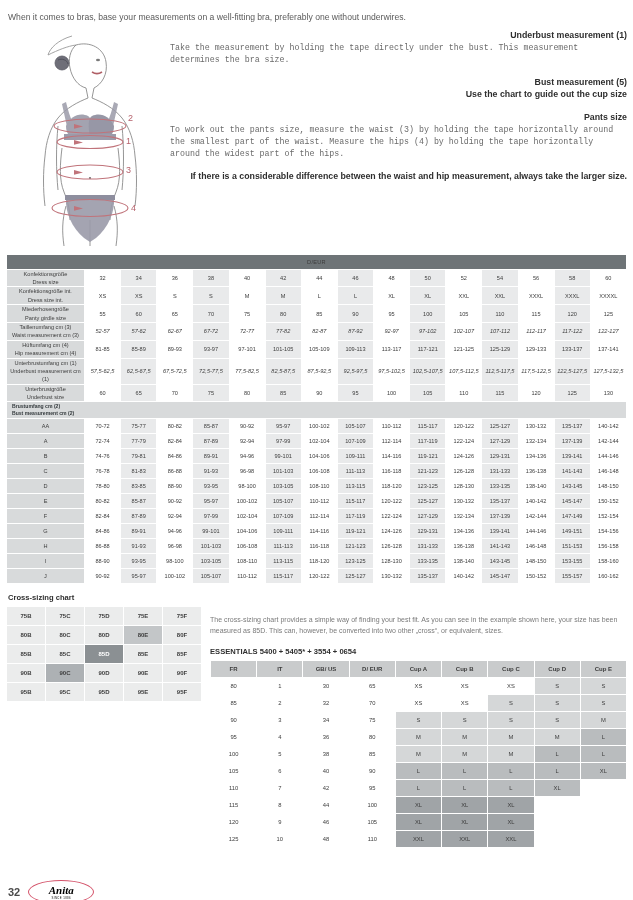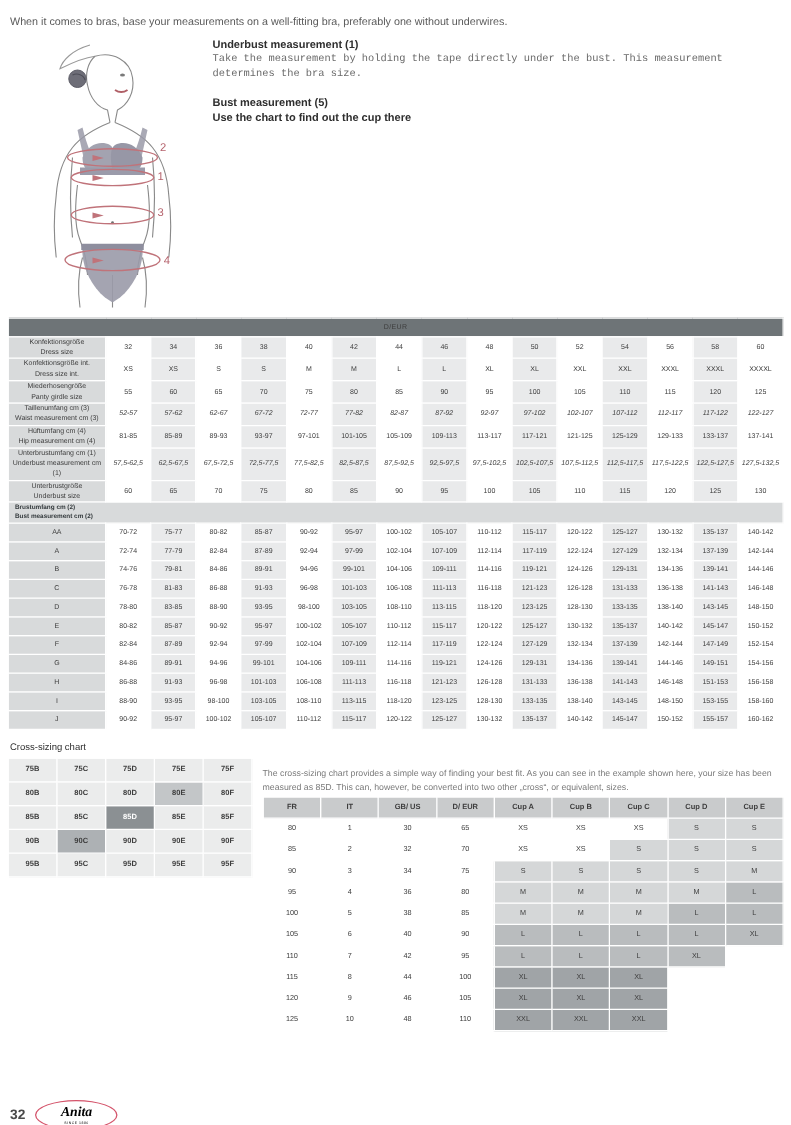--- a/index.html
+++ b/index.html
@@ -16,21 +16,21 @@
     font-size:19px;font-weight:400;color:#3d3d3d;
     letter-spacing:0.1px;margin:9px 0 0 8px;line-height:1.15;
   }
   .lead{font-size:8.6px;color:#5a5a5a;margin:12px 0 0 8px;line-height:1.35;}
   .lead-bold{font-size:8.8px;color:#2f2f2f;font-weight:bold;margin:10px 8px 0 8px;line-height:1.45;}
 
   
   .midrow{display:flex;margin-top:6px;}
   .figure-col{width:170px;flex:none;padding-left:14px;box-sizing:border-box;}
   .instr-col{flex:1;padding-right:6px;box-sizing:border-box;}
-  .instr-h{font-size:8.8px;font-weight:bold;color:#2f2f2f;margin:0 0 2px 0;}
+  .instr-h{font-size:8.8px;font-weight:bold;color:#2f2f2f;margin:0 0 2px 0;text-align:right;}
   .instr-p{font-size:8.3px;color:#6a6a6a;line-height:1.45;margin:0 0 11px 0;font-family:Liberation Mono, monospace;}
   .instr-block{margin-bottom:0;}
   .gap{height:11px;}
 
   
   .tbl{border-collapse:collapse;width:100%;table-layout:fixed;}
   .tbl td,.tbl th{
     border:1px solid #ffffff;
     font-size:5.6px;text-align:center;vertical-align:middle;
     padding:0;height:14px;color:#3d3d3d;font-weight:normal;
@@ -51,21 +51,21 @@
   .cell-b{background:#e9eaeb;}
   .cell-bold{font-weight:bold;}
   .cell-ital{font-style:italic;}
   .cuplbl{
     background:#d8dadb;font-weight:bold;font-size:5.6px;color:#33393c;
     text-align:center;
   }
   .tbl-wrap{margin:6px 6px 0 6px;}
 
   
-  .cs-title{font-size:7.6px;font-weight:normal;color:#2f2f2f;margin:9px 0 4px 8px;}
+  .cs-title{font-size:7.6px;font-weight:bold;color:#2f2f2f;margin:9px 0 4px 8px;}
   .lowerrow{display:flex;margin:0 6px;}
   .cs-left{width:196px;flex:none;}
   .cs-right{flex:1;padding:9px 0 0 8px;box-sizing:border-box;}
   .cstbl{border-collapse:collapse;width:100%;table-layout:fixed;}
   .cstbl td{
     border:1px solid #ffffff;height:16px;text-align:center;
     font-size:6px;font-weight:bold;color:#3d3d3d;background:#ebecec;
   }
   .cs-hl1{background:#c3c6c8 !important;}
   .cs-hl2{background:#8b9093 !important;color:#ffffff !important;}
@@ -177,24 +177,29 @@
 
     <div class="instr-col">
       <div class="instr-block">
         <div class="instr-h">Underbust measurement (1)</div>
         <div class="instr-p">Take the measurement by holding the tape directly under the bust. This measurement determines the bra size.</div>
       </div>
       <div class="instr-block">
         <div class="instr-h">Bust measurement (5)</div>
       </div>
       <div class="instr-block">
-        <div class="instr-h">Use the chart to find out the cup there</div>
+        <div class="instr-h">Use the chart to guide out the cup size</div>
       </div>
       <div class="gap"></div>
       <div class="instr-block">
+        <div class="instr-h">Pants size</div>
+        <div class="instr-p">To work out the pants size, measure the waist (3) by holding the tape horizontally around the smallest part of the waist. Measure the hips (4) by holding the tape horizontally around the widest part of the hips.</div>
+      </div>
+      <div class="instr-block">
+        <div class="instr-h">If there is a considerable difference between the waist and hip measurement, always take the larger size.</div>
       </div>
     </div>
   </div>
 
   <div class="tbl-wrap">
     <table class="tbl">
       <colgroup>
         <col style="width:78px">
       </colgroup>
       <tbody id="main-table-body">
@@ -594,20 +599,21 @@
               <td>95C</td>
               <td>95D</td>
               <td>95E</td>
               <td>95F</td>
             </tr>
           </tbody>
       </table>
     </div>
     <div class="cs-right">
       <p class="cs-note">The cross-sizing chart provides a simple way of finding your best fit. As you can see in the example shown here, your size has been measured as 85D. This can, however, be converted into two other „cross“, or equivalent, sizes.</p>
+      <div class="es-title">ESSENTIALS 5400 + 5405* + 3554 + 0654</div>
       <table class="r2tbl">
         <tbody id="es-right-body">
             <tr>
               <td class="hd">FR</td>
               <td class="hd">IT</td>
               <td class="hd">GB/ US</td>
               <td class="hd">D/ EUR</td>
               <td class="hd">Cup A</td>
               <td class="hd">Cup B</td>
               <td class="hd">Cup C</td>

